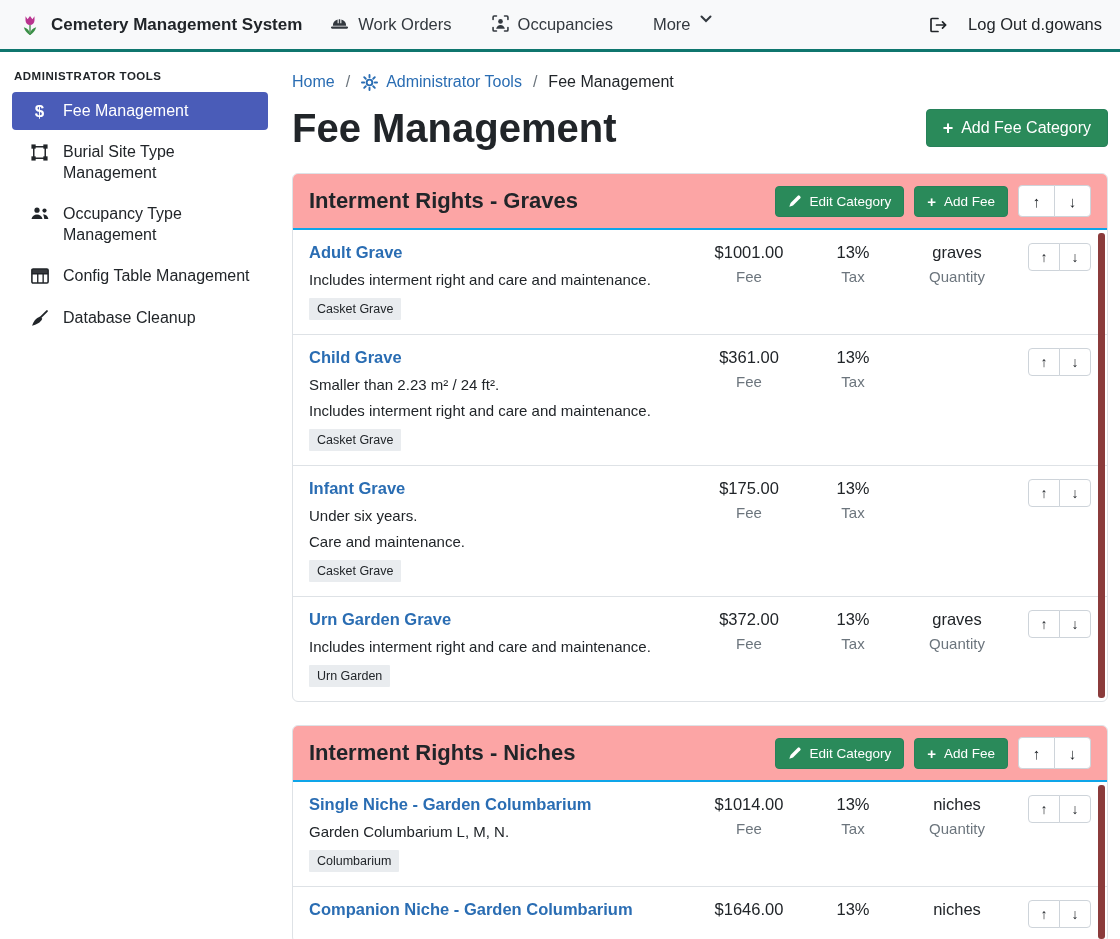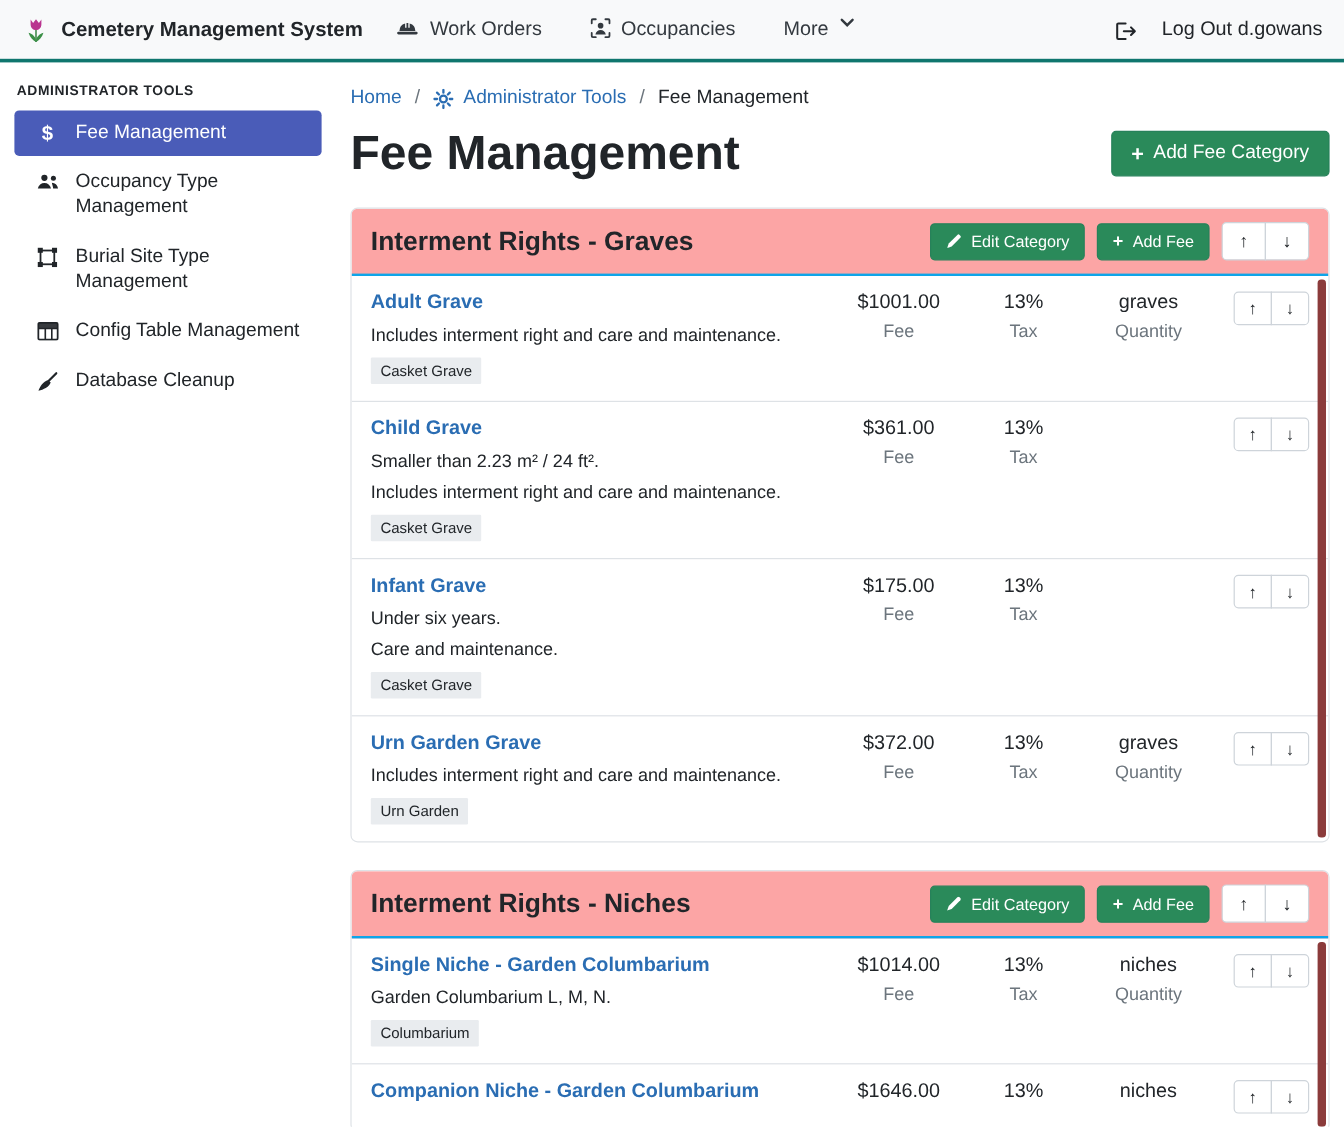--- a/index.html
+++ b/index.html
@@ -13,21 +13,21 @@
 
   
   .navbar {
     height:52px; display:flex; align-items:center;
     background:#f8f9fa; border-bottom:3px solid #0f766e;
     padding:0 18px;
   }
   .brand { display:flex; align-items:center; gap:9px; font-weight:700; font-size:17px; color:#212529; cursor:pointer; }
   .nav-links { display:flex; align-items:center; margin-left:28px; gap:40px; }
   .nav-link { display:flex; align-items:flex-start; gap:9px; font-size:16.5px; color:#33393f; cursor:pointer; }
-  .nav-right { margin-left:auto; display:flex; align-items:flex-end; gap:21px; font-size:16.5px; color:#212529; cursor:pointer; }
+  .nav-right { margin-left:auto; display:flex; align-items:center; gap:21px; font-size:16.5px; color:#212529; cursor:pointer; }
   .icon { display:inline-flex; align-items:center; justify-content:center; }
 
   
   .layout { display:flex; align-items:flex-start; }
   .sidebar { width:280px; flex-shrink:0; padding-top:14px; }
   .sidebar-heading { font-size:11.5px; font-weight:700; letter-spacing:.5px; padding:0 14px; margin:4px 0 10px; color:#212529; }
   .side-item {
     display:flex; gap:13px; align-items:flex-start;
     padding:9px 12px 9px 17px; margin:3px 12px; font-size:16px;
     border-radius:4px; cursor:pointer; line-height:1.28; color:#212529;
@@ -151,41 +151,41 @@
 
     <div class="side-item active">
       <span class="sicon">
           <span class="dollar-glyph">$</span>
         </span>
       <span>Fee Management</span>
     </div>
 
     <div class="side-item">
       <span class="sicon">
-        <svg width="20" height="15" viewBox="0 0 20 15">
-          <circle cx="7" cy="4.2" r="2.6" fill="#212529"></circle>
-          <path d="M1.5 13c.6-3 2.8-4.6 5.5-4.6s4.9 1.6 5.5 4.6z" fill="#212529"></path>
-          <circle cx="14.5" cy="4.6" r="2.1" fill="#212529"></circle>
-          <path d="M13.2 8.2c2.7.2 4.6 1.7 5.2 4.8h-4.1c-.2-2-.9-3.6-1.1-4.8z" fill="#212529"></path>
-        </svg>
-      </span>
-      <span>Occupancy Type Management</span>
-    </div>
-
-    <div class="side-item">
-      <span class="sicon">
         <svg width="17" height="17" viewBox="0 0 16 16">
           <rect x="2.6" y="2.6" width="10.8" height="10.8" fill="none" stroke="#212529" stroke-width="1.4"></rect>
           <rect x="0.4" y="0.4" width="4" height="4" fill="#212529"></rect>
           <rect x="11.6" y="0.4" width="4" height="4" fill="#212529"></rect>
           <rect x="0.4" y="11.6" width="4" height="4" fill="#212529"></rect>
           <rect x="11.6" y="11.6" width="4" height="4" fill="#212529"></rect>
         </svg>
       </span>
       <span>Burial Site Type Management</span>
+    </div>
+
+    <div class="side-item">
+      <span class="sicon">
+        <svg width="20" height="15" viewBox="0 0 20 15">
+          <circle cx="7" cy="4.2" r="2.6" fill="#212529"></circle>
+          <path d="M1.5 13c.6-3 2.8-4.6 5.5-4.6s4.9 1.6 5.5 4.6z" fill="#212529"></path>
+          <circle cx="14.5" cy="4.6" r="2.1" fill="#212529"></circle>
+          <path d="M13.2 8.2c2.7.2 4.6 1.7 5.2 4.8h-4.1c-.2-2-.9-3.6-1.1-4.8z" fill="#212529"></path>
+        </svg>
+      </span>
+      <span>Occupancy Type Management</span>
     </div>
 
     <div class="side-item">
       <span class="sicon">
         <svg width="18" height="16" viewBox="0 0 16 14">
           <rect x="0.8" y="0.8" width="14.4" height="12.4" rx="1" fill="none" stroke="#212529" stroke-width="1.4"></rect>
           <path d="M0.8 5h14.4 M6 5v8.2 M10.8 5v8.2" stroke="#212529" stroke-width="1.2" fill="none"></path>
           <rect x="0.8" y="0.8" width="14.4" height="4.2" fill="#212529" opacity="0.9"></rect>
         </svg>
       </span>

